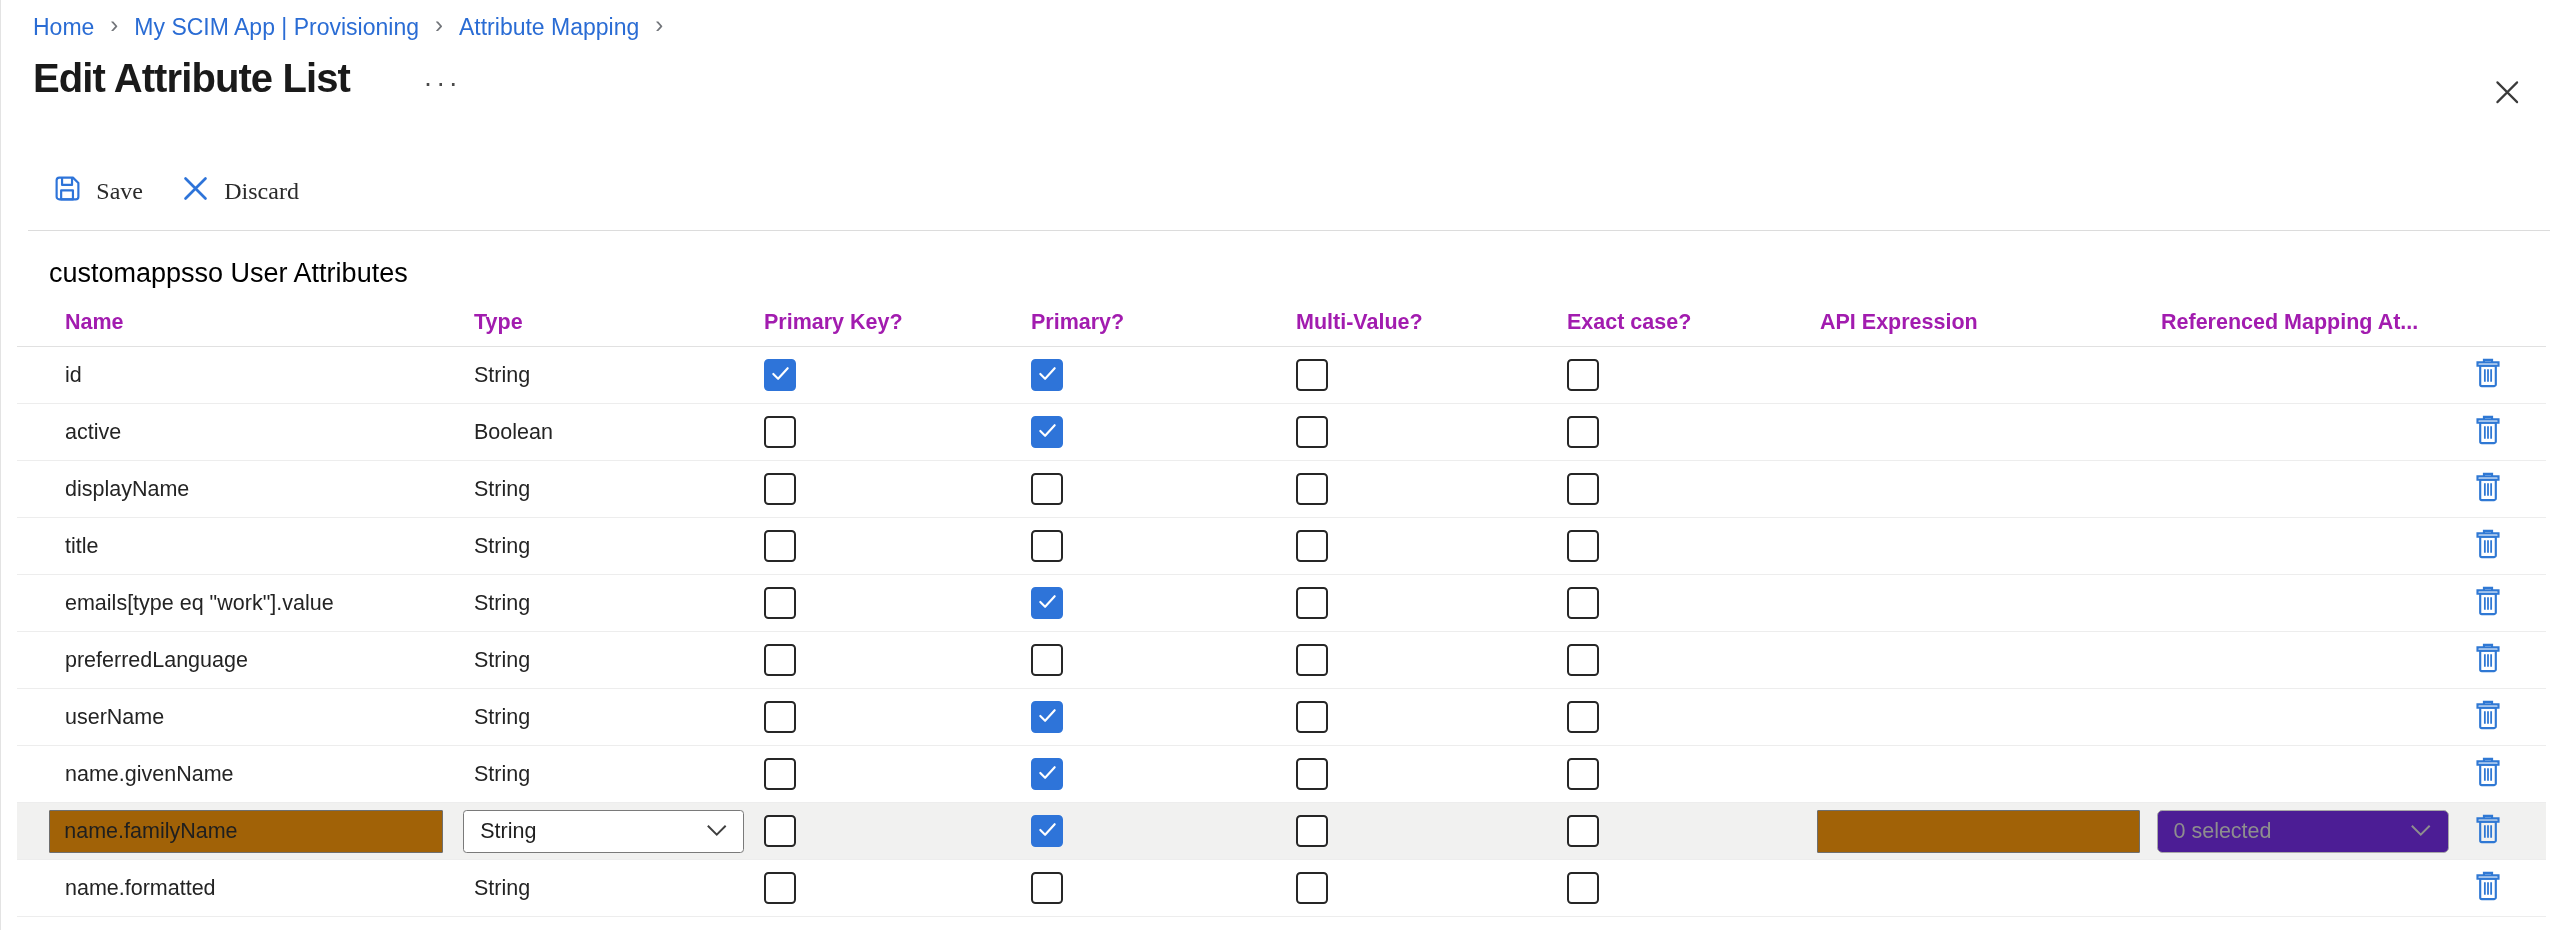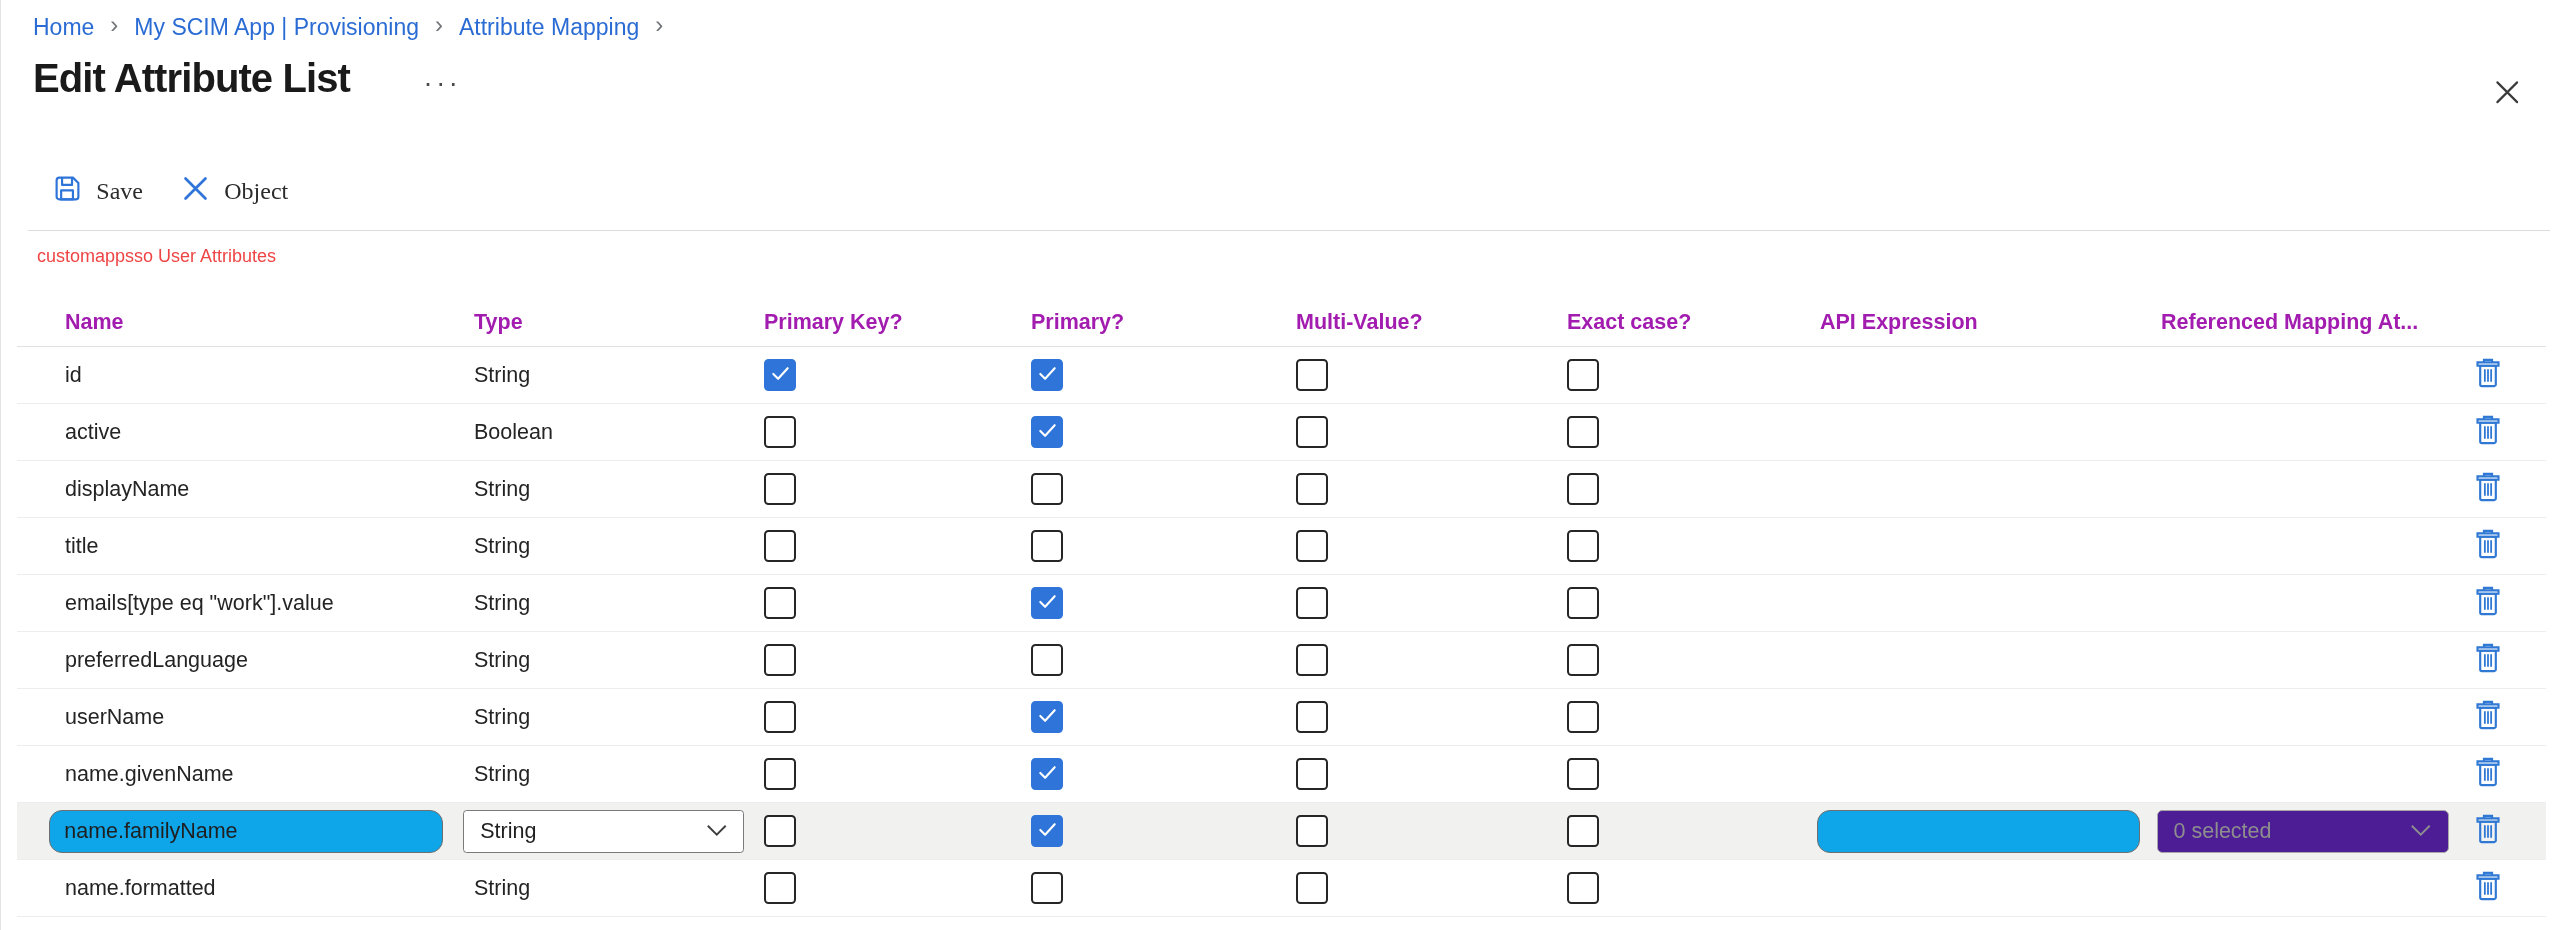--- a/index.html
+++ b/index.html
@@ -22,36 +22,36 @@
   
   .title-row{position:absolute;left:32px;top:54px;display:flex;align-items:flex-end;gap:70px;}
   .page-title{margin:0;font-size:40px;font-weight:700;color:#1a1a1a;letter-spacing:-0.9px;line-height:1.2;}
   .more-btn{background:none;border:none;padding:0 3.6px 5.4px 3.6px;cursor:pointer;font-size:27px;color:#4a4a4a;letter-spacing:3.6px;line-height:1;}
   .close-btn{position:absolute;top:73px;right:48px;width:41px;height:41px;background:none;border:none;padding:0;cursor:pointer;display:flex;align-items:center;justify-content:center;}
   
   .toolbar{position:absolute;left:52px;top:174px;display:flex;align-items:center;gap:38px;}
   .tb-btn{display:flex;align-items:center;gap:14.3px;background:none;border:none;padding:0;cursor:pointer;font-family:Liberation Serif, serif;font-size:24px;color:#2b2b2b;}
   .divider{position:absolute;top:230px;left:27px;width:2522px;height:0.9px;background:#dcdcdc;}
   
-  .section-heading{position:absolute;left:32px;top:242px;margin:4px;font-size:18px;font-weight:400;color:#ef4444;}
+  .section-heading{position:absolute;left:32px;top:242px;margin:16px;font-size:27px;font-weight:400;color:#000000;}
   
   .attr-table{position:absolute;left:16px;top:299px;width:2529px;font-size:21.5px;}
   .grid{display:grid;grid-template-columns:457px 290px 267px 265px 271px 253px 341px 307px 1fr;align-items:center;}
   .thead{height:48px;border-bottom:0.9px solid #e1e1e1;font-weight:700;color:#a21caf;}
   .cell{min-width:0;}
   .cell.c-name{padding-left:48px;}
   .row{height:57px;border-bottom:0.9px solid #ededed;color:#242424;}
   .row.editing{background:#f1f1f0;}
   .row.editing .c-name{padding-left:32px;}
   .row .label{white-space:nowrap;overflow:hidden;text-overflow:ellipsis;}
   
   .cb{width:32px;height:32px;border:2.7px solid #262626;border-radius:4.5px;background:#fff;padding:0;cursor:pointer;display:flex;align-items:center;justify-content:center;}
   .cb.checked{border-color:var(--accent);background:var(--accent);}
   
-  .txt{height:43px;border:1.8px solid #6f6f6f;border-radius:13px;background:#0ea5e9;font-family:inherit;font-size:21.5px;color:#1f1f1f;padding:0 14.3px;outline:none;}
+  .txt{height:43px;border:1.8px solid #6f6f6f;border-radius:1px;background:#a16207;font-family:inherit;font-size:21.5px;color:#1f1f1f;padding:0 14.3px;outline:none;}
   .txt.name-input{width:394px;}
   .txt.api-input{width:323px;margin-left:-2.7px;}
   .sel{height:43px;border:1.8px solid #7a7a7a;border-radius:3.6px;background:#fff;display:flex;align-items:center;justify-content:space-between;padding:0 16px;cursor:pointer;font-size:21.5px;color:#1f1f1f;}
   .sel.type-select{width:281px;margin-left:-10.8px;}
   .sel.disabled{width:292px;margin-left:-4.5px;background:#4c1d95;border-color:#a8a8a8;color:#8e8e8e;border-radius:5.4px;cursor:default;}
   
   .trash-btn{background:none;border:none;padding:0;cursor:pointer;margin-left:7.2px;display:flex;align-items:center;}
 </style>
 </head>
 <body>
@@ -88,21 +88,21 @@
       </svg>
     </span>
     <span>Save</span>
   </button>
   <button class="tb-btn">
     <span>
       <svg width="29" height="29" viewBox="0 0 32 32">
           <path d="M5 5 L27 27 M27 5 L5 27" stroke="#2e74d9" stroke-width="3" stroke-linecap="round"></path>
         </svg>
     </span>
-    <span>Object</span>
+    <span>Discard</span>
   </button>
 </div>
 
 <div class="divider"></div>
 
 <h2 class="section-heading">customappsso User Attributes</h2>
 
 <div class="attr-table">
   <div class="grid thead">
     <div class="cell c-name">Name</div>

